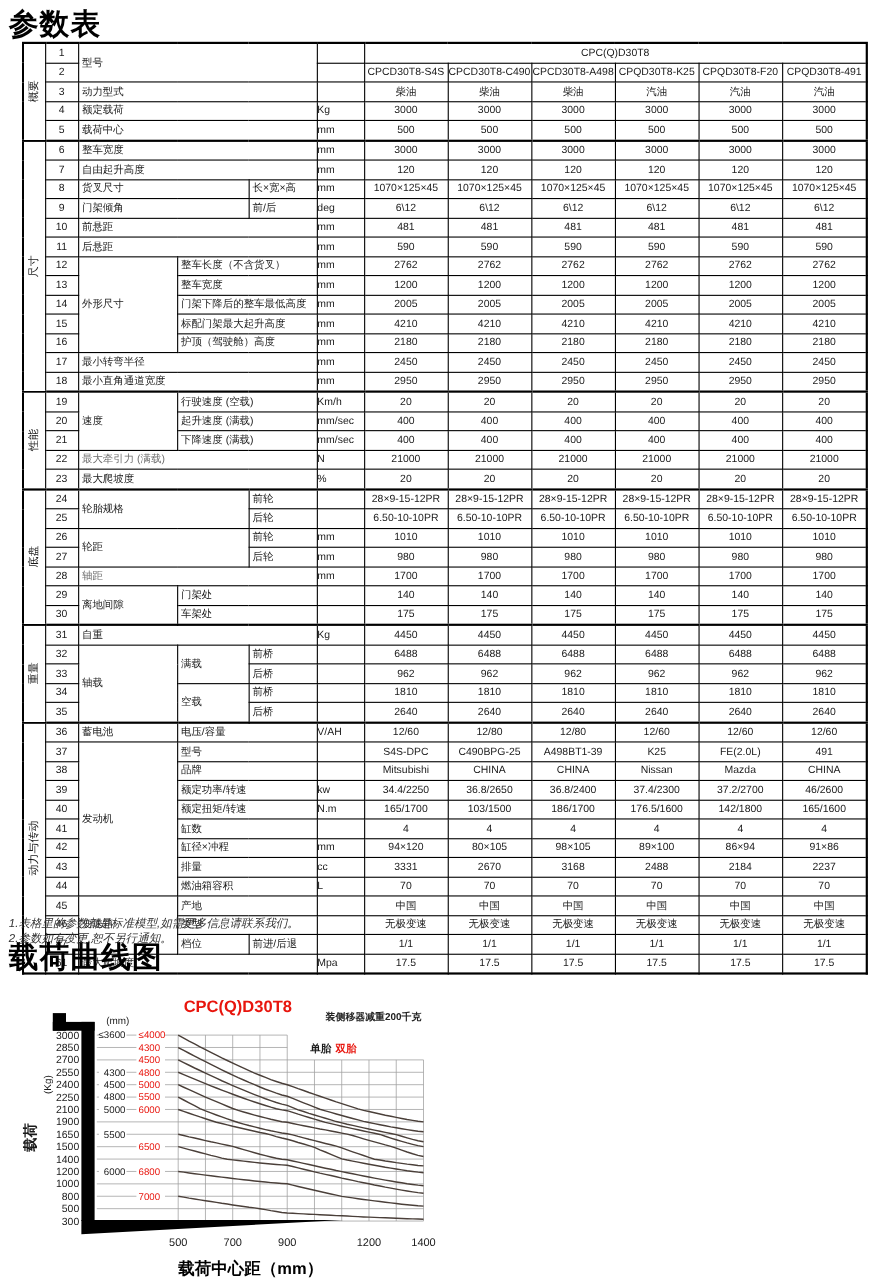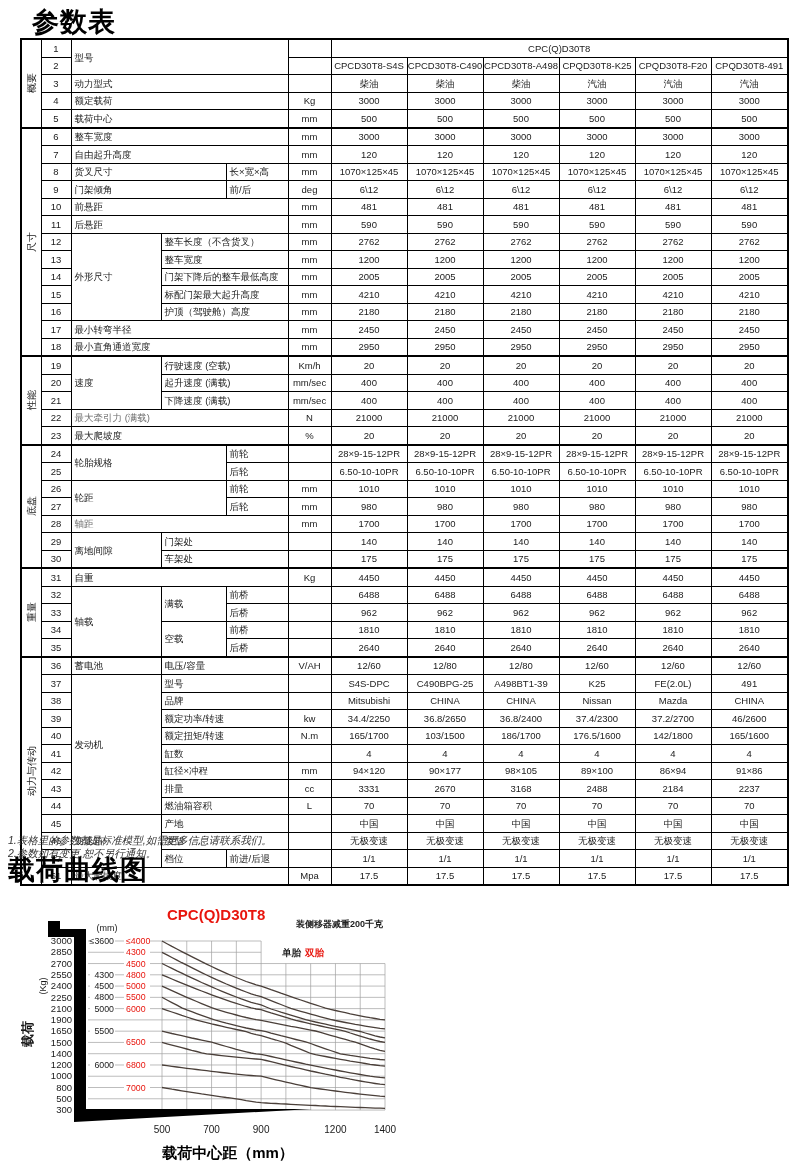--- a/index.html
+++ b/index.html
@@ -1,32 +1,32 @@
 <!DOCTYPE html>
 <html><head>
 <meta charset="utf-8">
 <style>
   html,body{margin:0;padding:0;background:#fff;}
   body{width:800px;height:1168px;position:relative;overflow:hidden;
        font-family:"Liberation Sans",sans-serif;color:#1a1a1a;}
   .h1{position:absolute;font-size:27px;font-weight:bold;color:#000;letter-spacing:1px;}
-  #title1{left:8px;top:4px;margin-left:24px;}
+  #title1{left:8px;top:4px;}
   #title2{left:8px;top:852px;}
   #spec-wrap{position:absolute;left:20px;top:38px;}
   table{border-collapse:collapse;table-layout:fixed;border:2px solid #000;}
   td{border:1px solid #000;font-size:9.5px;line-height:11px;padding:0;overflow:hidden;
      height:16.5px;vertical-align:middle;background:#fff;}
   tr{height:16.5px;}
   td.cat{position:relative;}
   td.cat span{position:absolute;top:50%;left:50%;transform:translate(-50%,-50%) rotate(-90deg);
      white-space:nowrap;font-size:10px;}
   td.num{text-align:center;}
   td.lbl{text-align:left;padding-left:3px;}
   td.lbl.muted{color:#6d6d6d;}
-  td.unit{text-align:center;}
+  td.unit{text-align:left;}
   td.val{text-align:center;}
   tr.sec td{border-top:2px solid #000;}
   #notes{position:absolute;left:8px;top:834px;font-size:10.5px;line-height:13px;color:#333;font-style:italic;}
   #chart{position:absolute;left:0;top:900px;width:800px;height:268px;}
   svg text{font-family:"Liberation Sans",sans-serif;}
 </style>
 </head>
 <body>
 
 <div id="title1" class="h1">参数表</div>
@@ -521,21 +521,21 @@
           <td class="val">4</td>
           <td class="val">4</td>
           <td class="val">4</td>
           <td class="val">4</td>
         </tr>
         <tr>
           <td class="num">42</td>
           <td class="lbl" colspan="2">缸径×冲程</td>
           <td class="unit">mm</td>
           <td class="val">94×120</td>
-          <td class="val">90×177</td>
+          <td class="val">80×105</td>
           <td class="val">98×105</td>
           <td class="val">89×100</td>
           <td class="val">86×94</td>
           <td class="val">91×86</td>
         </tr>
         <tr>
           <td class="num">43</td>
           <td class="lbl" colspan="2">排量</td>
           <td class="unit">cc</td>
           <td class="val">3331</td>

